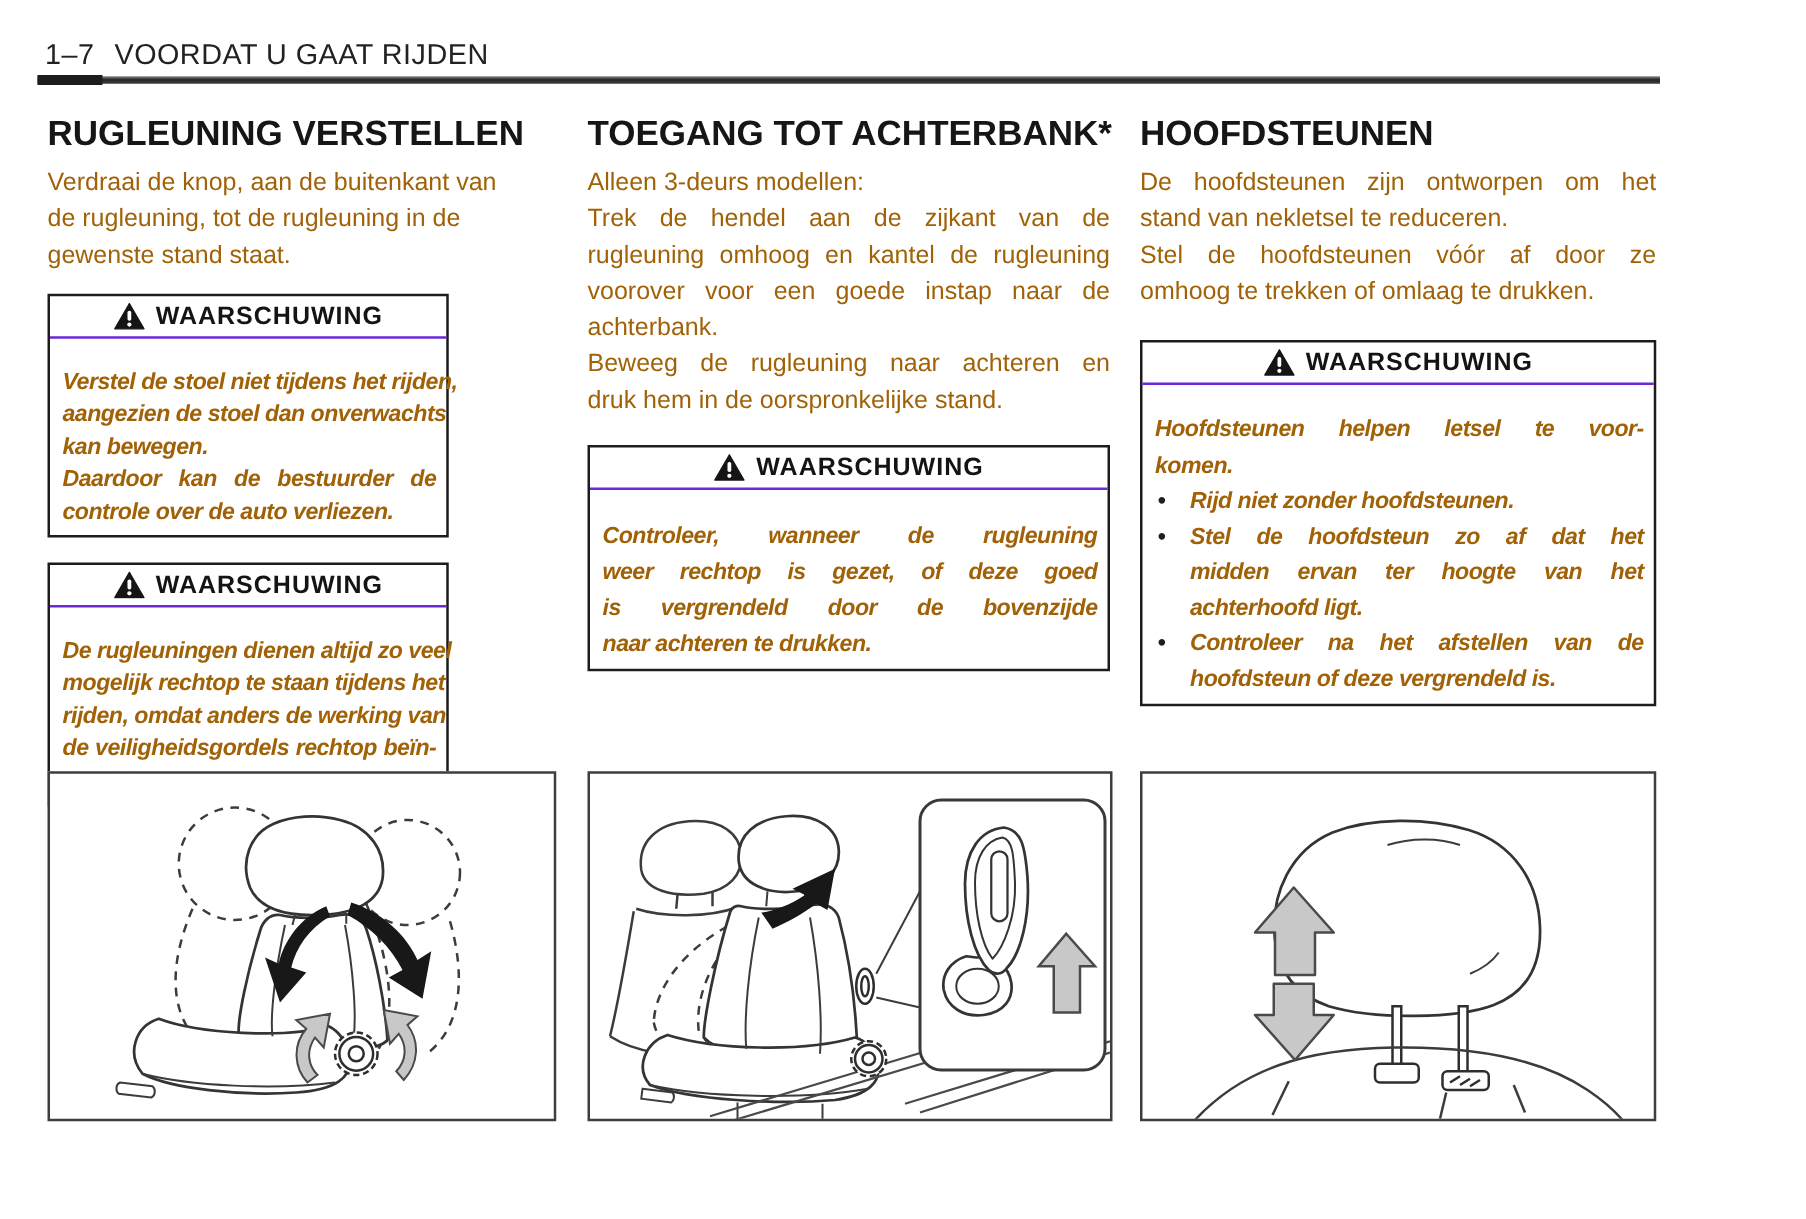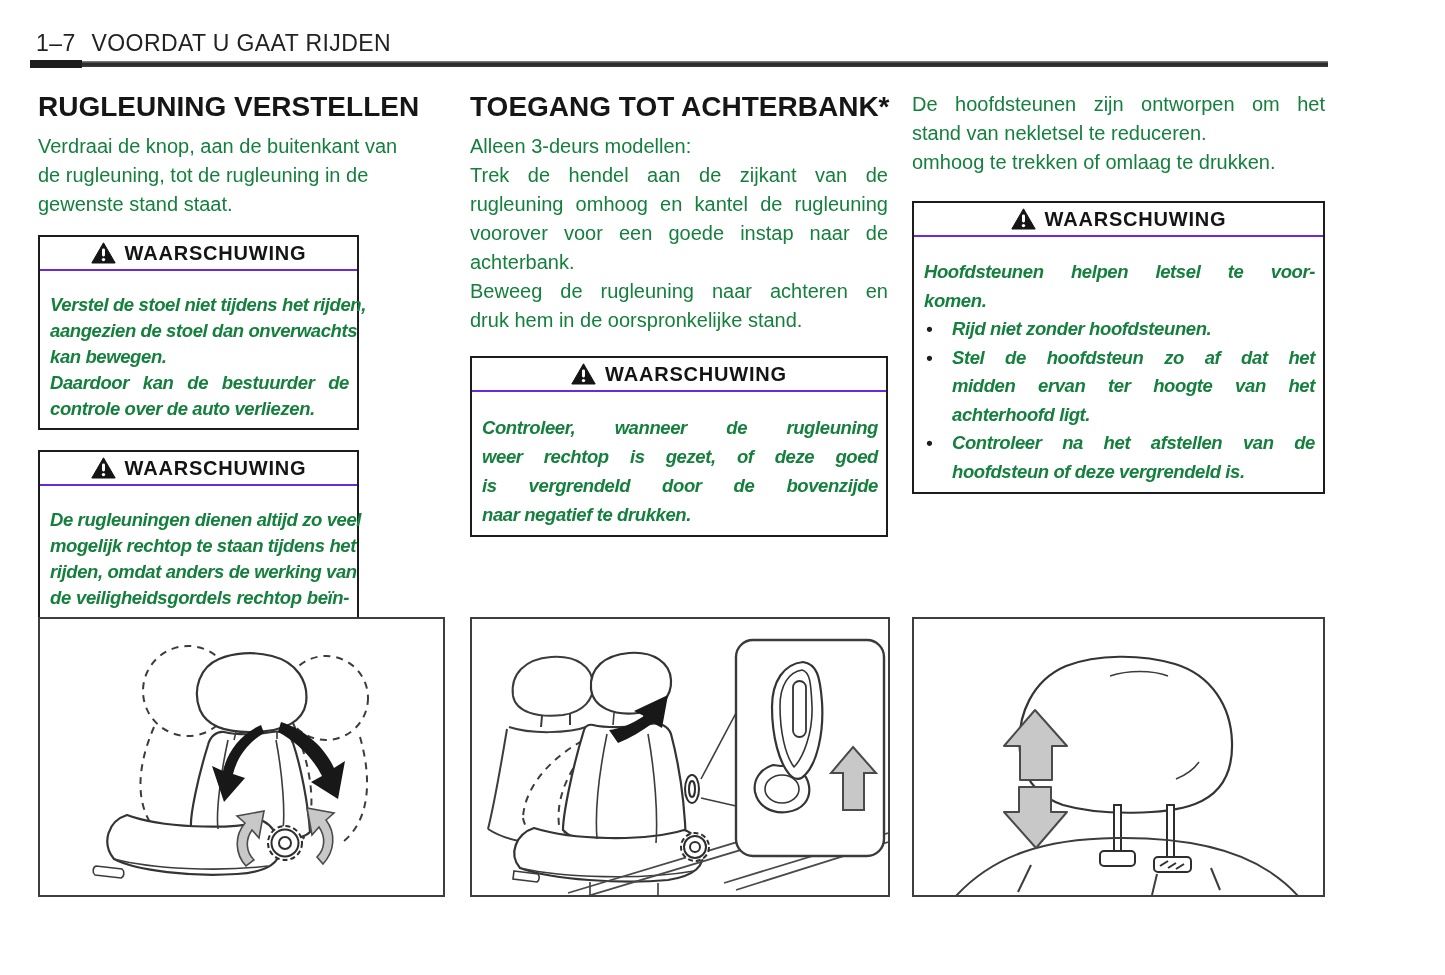--- a/index.html
+++ b/index.html
@@ -15,21 +15,21 @@
     background:linear-gradient(180deg,#8a8a8a 0%,#262626 45%,#3d3d3d 100%);}
   .rule-cap{position:absolute;left:30px;top:60px;width:52px;height:8px;background:#1d1d1d;}
 
   .col{position:absolute;top:90px;}
   .col-1{left:38px;width:321px;}
   .col-2{left:470px;width:418px;}
   .col-3{left:912px;width:413px;}
 
   .sec-title{font-size:28px;line-height:34px;font-weight:700;margin:0 0 8px 0;letter-spacing:0;color:#161616;white-space:nowrap;}
 
-  .line{font-size:20px;line-height:29px;text-align:justify;white-space:nowrap;color:#15803d;}
+  .line{font-size:20px;line-height:29px;text-align:justify;white-space:nowrap;color:#a16207;}
   .line.j{text-align-last:justify;}
 
   .warnbox{border:2px solid #1c1c1c;background:#fff;box-sizing:border-box;}
   .warnhead{height:32px;border-bottom:2px solid #6d28d9;display:flex;align-items:center;justify-content:center;gap:9px;
     font-size:20px;font-weight:700;letter-spacing:.8px;color:#141414;}
   .warnbody{padding:21px 8px 6px 10px;}
   .warnbody .line{font-size:18.5px;font-weight:700;font-style:italic;letter-spacing:-.4px;}
   .lh26 .line{line-height:26px;}
   .lh29 .line{line-height:29px;}
   .lh285 .line{line-height:28.5px;}
@@ -122,29 +122,31 @@
         <path d="M12.5 0.8 L24.2 21 H0.8 Z" fill="#151515" stroke="#151515" stroke-linejoin="round"></path>
         <rect x="11" y="6.5" width="3" height="8" rx="1.4" fill="#fff"></rect>
         <circle cx="12.5" cy="17.6" r="1.7" fill="#fff"></circle>
       </svg>
       <span>WAARSCHUWING</span>
     </div>
     <div class="warnbody lh29">
       <div class="line j">Controleer, wanneer de rugleuning</div>
       <div class="line j">weer rechtop is gezet, of deze goed</div>
       <div class="line j">is vergrendeld door de bovenzijde</div>
-      <div class="line">naar negatief te drukken.</div>
+      <div class="line">naar achteren te drukken.</div>
     </div>
   </div>
 </div>
 
 <div class="col col-3">
+  <h2 class="sec-title">HOOFDSTEUNEN</h2>
   <div>
     <div class="line j">De hoofdsteunen zijn ontworpen om het</div>
     <div class="line">stand van nekletsel te reduceren.</div>
+    <div class="line j">Stel de hoofdsteunen vóór af door ze</div>
     <div class="line">omhoog te trekken of omlaag te drukken.</div>
   </div>
 
   <div class="warnbox w4">
     <div class="warnhead">
       <svg class="wicon" width="25" height="22" viewBox="0 0 25 22">
         <path d="M12.5 0.8 L24.2 21 H0.8 Z" fill="#151515" stroke="#151515" stroke-linejoin="round"></path>
         <rect x="11" y="6.5" width="3" height="8" rx="1.4" fill="#fff"></rect>
         <circle cx="12.5" cy="17.6" r="1.7" fill="#fff"></circle>
       </svg>

